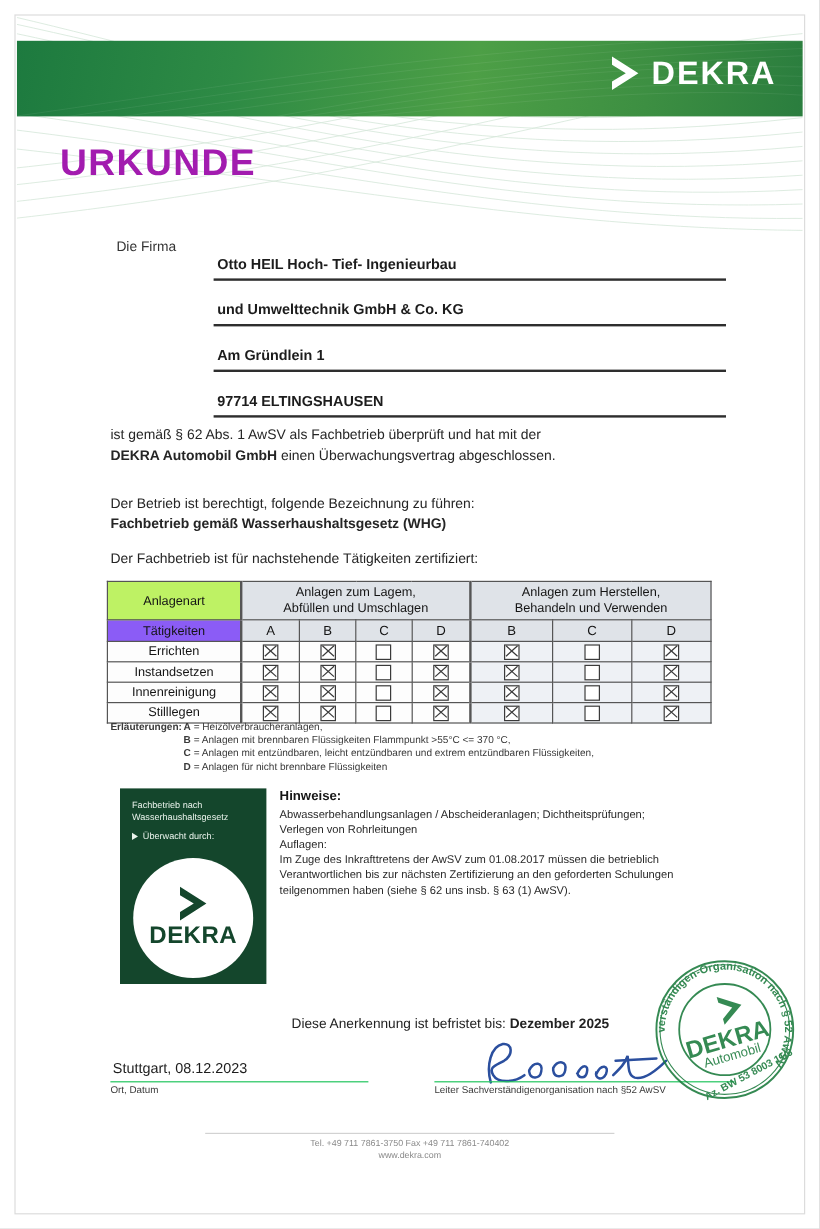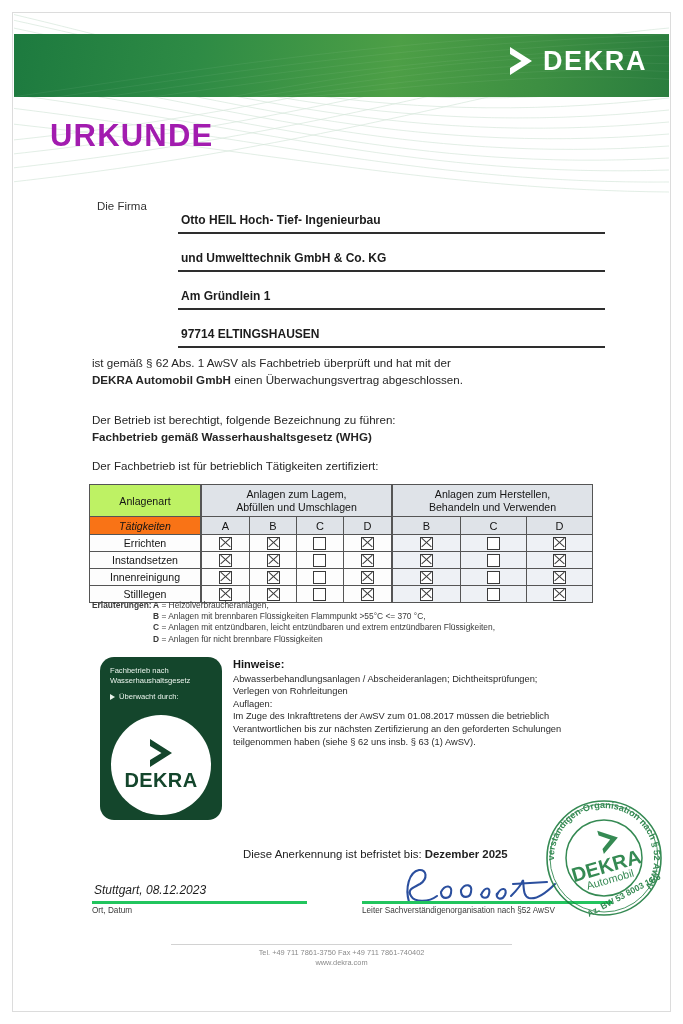--- a/index.html
+++ b/index.html
@@ -42,59 +42,59 @@
   .body-txt{position:absolute;left:92px;width:520px;font-size:11.6px;color:#252525;line-height:16.5px;}
   .b1{top:355px;}
   .b2{top:412px;}
   .b3{top:458px;}
   .bold{font-weight:bold;}
   
   .tbl{position:absolute;left:89px;top:484px;width:504px;border-collapse:collapse;
        font-size:10.6px;color:#141414;}
   .tbl td,.tbl th{border:1px solid #555;padding:0;text-align:center;font-weight:normal;}
   .hd-dark{background:#bef264;text-align:left;padding:2px 5px;font-weight:bold;height:31px;}
-  .hd-mid{background:#f97316;text-align:left;padding:1px 5px;font-weight:bold;height:17px;font-style:italic;}
+  .hd-mid{background:#8b5cf6;text-align:left;padding:1px 5px;font-weight:bold;height:17px;}
   .hd-grp{background:#dfe3e8;height:31px;line-height:13px;padding:1px 4px;}
   .hd-let{background:#dfe3e8;height:17px;font-size:11px;}
   .act{text-align:left;padding:1px 5px;height:16px;background:#fdfdfd;}
   .cellA{background:#fdfdfd;}
   .cellB{background:#eef1f5;}
   .cbx{display:inline-block;width:11px;height:11px;border:1px solid #3a3a3a;
        background:#fff;vertical-align:middle;position:relative;}
   .cbx.on::before,.cbx.on::after{
     content:"";position:absolute;left:-1px;top:4px;width:13px;height:1px;background:#3a3a3a;}
   .cbx.on::before{transform:rotate(42deg);}
   .cbx.on::after{transform:rotate(-42deg);}
   .grp-sep{border-left:2px solid #555 !important;}
   
   .legend{position:absolute;left:92px;top:600px;font-size:8.4px;color:#3a3a3a;line-height:11.2px;}
   .legend .lt{font-weight:bold;display:inline-block;width:61px;vertical-align:top;}
   .legend .ln{display:inline-block;}
   .legend .key{font-weight:bold;}
   
   .badge{position:absolute;left:100px;top:657px;width:122px;height:163px;
-         background:#14462c;border-radius:14px;overflow:hidden;}
+         background:#14462c;border-radius:0;overflow:hidden;}
   .badge-t{color:#eaf3ec;font-size:7.6px;line-height:10px;padding:9px 0 0 10px;}
   .badge-sub{color:#eaf3ec;font-size:7.6px;padding:6px 0 0 10px;display:flex;align-items:center;gap:4px;}
   .tri-sm{width:0;height:0;border-left:5px solid #eaf3ec;border-top:3.3px solid transparent;
           border-bottom:3.3px solid transparent;}
   .badge-circle{position:absolute;left:11px;top:58px;width:100px;height:100px;border-radius:50%;
                 background:#ffffff;display:flex;flex-direction:column;align-items:center;justify-content:center;}
   .badge-circle .bm{width:26px;height:30px;margin-bottom:1px;}
   .badge-circle .bt{font-size:20px;font-weight:bold;color:#14462c;letter-spacing:.4px;}
   
   .hinweise{position:absolute;left:233px;top:658px;width:388px;font-size:9.3px;
             color:#2a2a2a;line-height:12.6px;}
   .hinweise h4{margin:0 0 2px 0;font-size:11px;font-weight:bold;color:#161616;}
   
   .validity{position:absolute;left:243px;top:832px;font-size:11.4px;color:#222;margin-top:16px;}
   
   .sig-left{position:absolute;left:92px;top:884px;width:215px;}
   .sig-right{position:absolute;left:362px;top:884px;width:250px;}
-  .sig-rule{border-bottom:3px solid #22c55e;height:17px;font-style:italic;}
+  .sig-rule{border-bottom:1px solid #22c55e;height:17px;}
   .sig-cap{font-size:8.2px;color:#3a3a3a;padding-top:2px;}
   .sig-city{font-size:12px;color:#1d1d1d;position:absolute;left:2px;top:-1px;}
   .signature{position:absolute;left:395px;top:862px;width:170px;height:48px;}
   
   .stamp{position:absolute;left:541px;top:795px;width:126px;height:126px;}
   
   .footer{position:absolute;left:0;top:948px;width:683px;text-align:center;
           font-size:7.4px;color:#8a8a8a;line-height:10px;}
   .footer-rule{position:absolute;left:171px;top:944px;width:341px;border-top:1px solid #d2d2d2;}
   
@@ -174,21 +174,21 @@
     <div>
       <span class="bold">DEKRA Automobil GmbH</span><span> einen Überwachungsvertrag abgeschlossen.</span>
     </div>
   </div>
 
   <div class="body-txt b2">
     <div>Der Betrieb ist berechtigt, folgende Bezeichnung zu führen:</div>
     <div class="bold">Fachbetrieb gemäß Wasserhaushaltsgesetz (WHG)</div>
   </div>
 
-  <div class="body-txt b3">Der Fachbetrieb ist für betrieblich Tätigkeiten zertifiziert:</div>
+  <div class="body-txt b3">Der Fachbetrieb ist für nachstehende Tätigkeiten zertifiziert:</div>
 
   <table class="tbl">
     <tbody>
         <tr>
       <td class="hd-dark" rowspan="1">Anlagenart</td>
       <td class="hd-grp grp-sep" colspan="4">
         <div>Anlagen zum Lagem,</div>
         <div>Abfüllen und Umschlagen</div>
       </td>
       <td class="hd-grp grp-sep" colspan="3">

